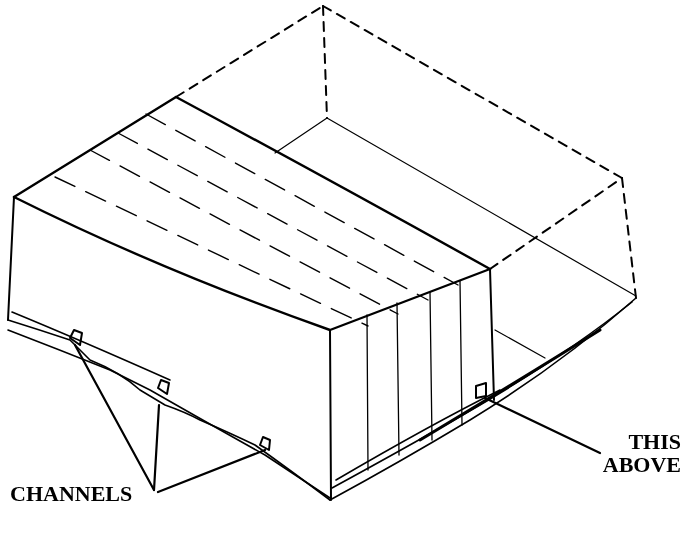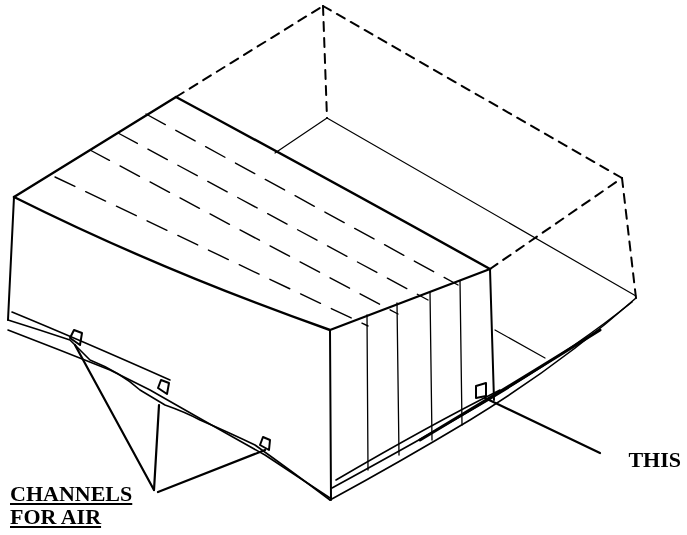--- a/index.html
+++ b/index.html
@@ -14,22 +14,22 @@
     .label {
       position: absolute;
       font-family: "Liberation Serif", "DejaVu Serif", serif;
       font-weight: bold;
       font-size: 22px;
       line-height: 23px;
       color: #000000;
       letter-spacing: 0px;
       white-space: nowrap;
     }
-    #label-left { left: 10px; top: 482px; text-align: left; text-decoration: underline; }
-    #label-right { right: 6px; top: 448px; text-align: right; margin-left: 32px; }
+    #label-left { left: 10px; top: 482px; text-align: left; }
+    #label-right { right: 6px; top: 430px; text-align: right; margin-left: 32px; }
     .label span { display: block; }
   </style>
 </head>
 <body>
 
 <div id="canvas">
   <svg id="drawing" width="687" height="535" viewBox="0 0 687 535" fill="none" stroke="#000" stroke-linecap="round" stroke-linejoin="round">
 
     <g stroke-width="2" stroke-dasharray="9,7">
       <path d="M176,97 L323,6"></path>
@@ -91,19 +91,19 @@
     <g stroke-width="2.2">
       <path d="M75,345 L154,490"></path>
       <path d="M159,405 L154,490"></path>
       <path d="M265,450 L158,492"></path>
       <path d="M485,398 L600,453"></path>
     </g>
   </svg>
 
   <div id="label-left" class="label">
     <span>CHANNELS</span>
-    <span>FOR AIR</span>
   </div>
 
   <div id="label-right" class="label">
     <span>THIS</span>
+    <span>ABOVE</span>
   </div>
 </div>
 
 </body></html>

